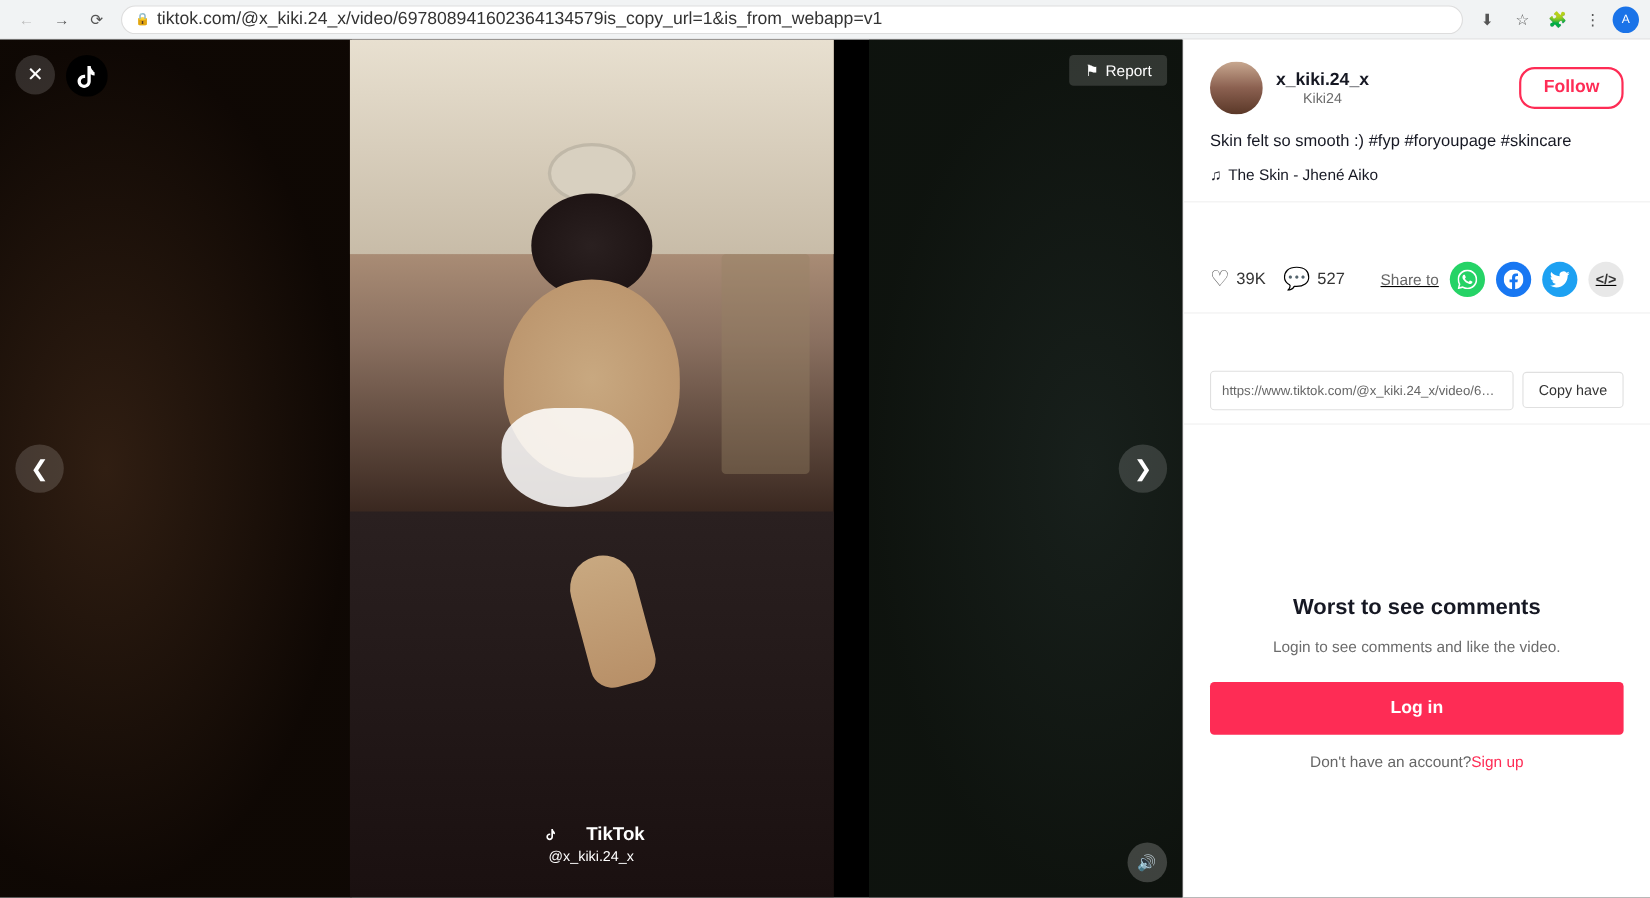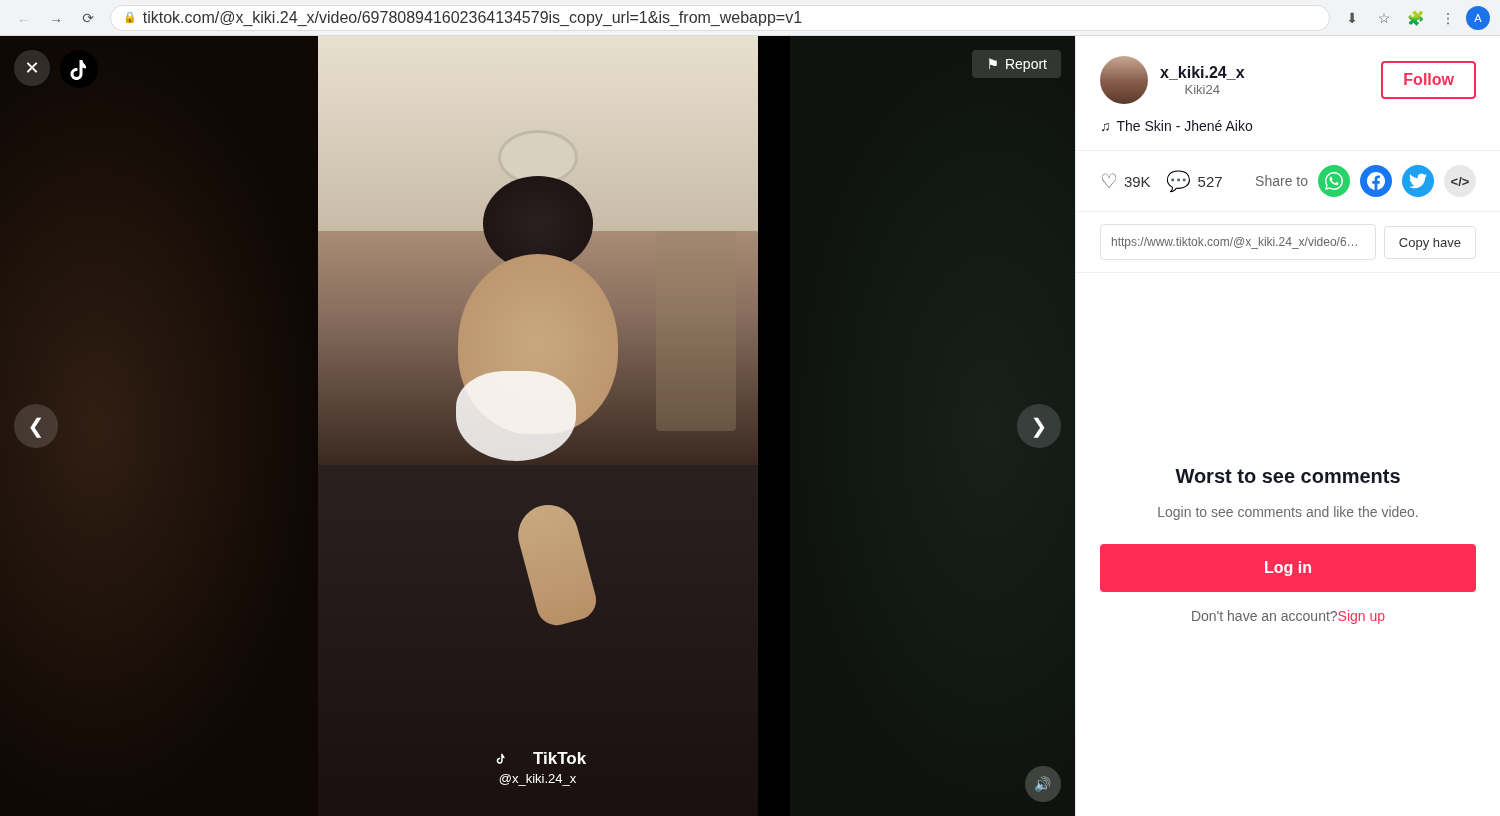--- a/index.html
+++ b/index.html
@@ -205,20 +205,21 @@
 
     
     .right-panel {
       width: 425px;
       height: 780px;
       background: #fff;
       border-left: 1px solid #e8e8e8;
       display: flex;
       flex-direction: column;
       overflow-y: auto;
+      gap: 40px;
     }
 
     
     .user-section {
       padding: 20px 24px 16px;
       border-bottom: 1px solid #f0f0f0;
     }
 
     .user-header {
       display: flex;
@@ -264,21 +265,21 @@
       text-align: center;
     }
 
     .follow-btn {
       padding: 8px 20px;
       border: 2px solid #fe2c55;
       background: #fff;
       color: #fe2c55;
       font-size: 16px;
       font-weight: 600;
-      border-radius: 4px;
+      border-radius: 14px;
       cursor: pointer;
     }
 
     .caption {
       font-size: 15px;
       color: #161823;
       line-height: 1.5;
       margin-bottom: 10px;
     }
 
@@ -311,20 +312,21 @@
     .stat-icon {
       font-size: 20px;
       color: #555;
     }
 
     .share-section {
       display: flex;
       align-items: center;
       gap: 10px;
       margin-left: auto;
+      text-decoration: underline;
     }
 
     .share-label {
       font-size: 14px;
       color: #666;
     }
 
     .share-icon {
       width: 32px;
       height: 32px;
@@ -528,20 +530,23 @@
             </div>
           </div>
           <div class="user-names">
             <span class="username">x_kiki.24_x</span>
             <span class="display-name">Kiki24</span>
           </div>
         </div>
         <button class="follow-btn">Follow</button>
       </div>
 
+      <div class="caption">
+        <span>Skin felt so smooth :) #fyp #foryoupage #skincare</span>
+      </div>
 
       <div class="music-row">
         <span class="music-note">♫</span>
         <span>The Skin - Jhené Aiko</span>
       </div>
     </div>
 
     <div class="stats-row">
       <div class="stat-item">
         <span class="stat-icon">♡</span>

